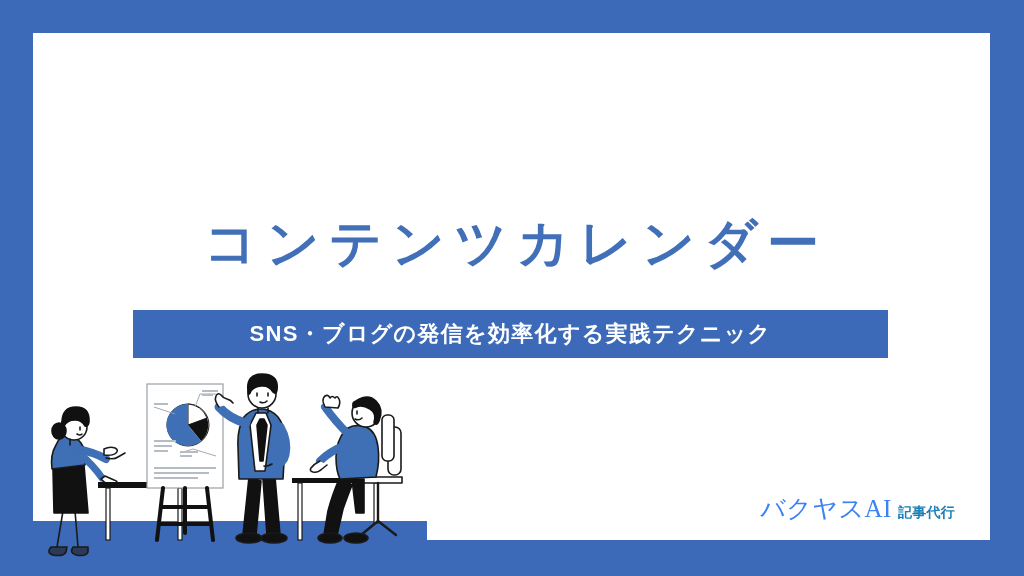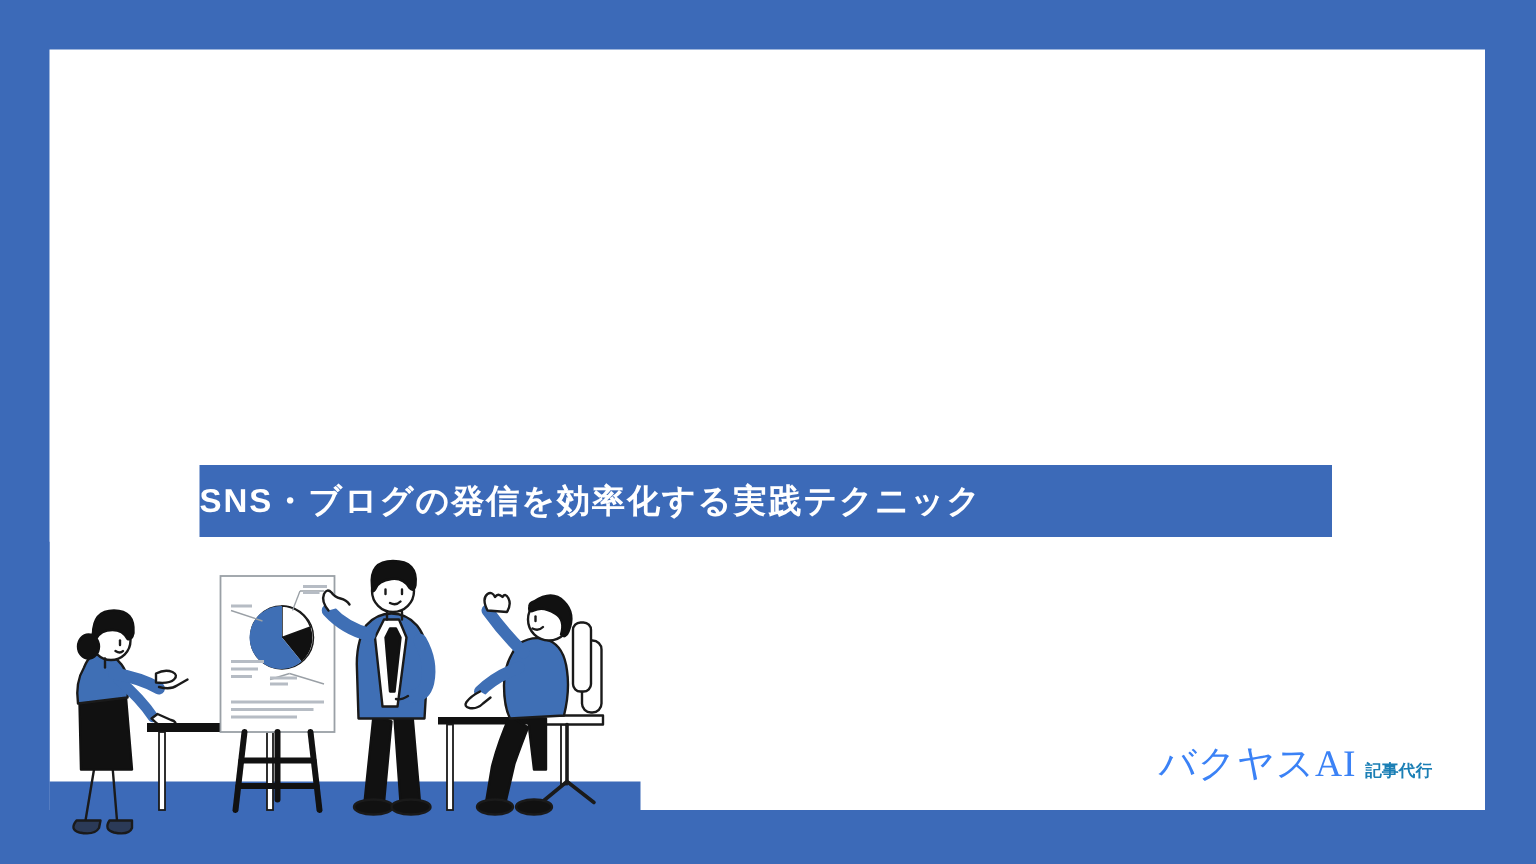--- a/index.html
+++ b/index.html
@@ -44,20 +44,21 @@
   }
   .subtitle-bar {
     position: absolute;
     left: 100px;
     top: 277px;
     width: 755px;
     height: 48px;
     background: #3c6ab8;
     display: flex;
     align-items: center;
+    justify-content: center;
   }
   .subtitle-text {
     color: #ffffff;
     font-size: 22px;
     font-weight: 700;
     letter-spacing: 0.06em;
     white-space: nowrap;
   }
   
   .logo {
@@ -69,21 +70,21 @@
     gap: 6px;
     white-space: nowrap;
   }
   .logo-main {
     font-family: "Liberation Serif", "DejaVu Serif", serif;
     font-size: 25px;
     color: #3b82f6;
     letter-spacing: 0.02em;
   }
   .logo-sub {
-    font-size: 11px;
+    font-size: 14px;
     font-weight: 700;
     color: #1b7fb5;
     letter-spacing: 0.02em;
   }
   
   .illustration {
     position: absolute;
     left: -3px;
     bottom: -36px;
     width: 400px;
@@ -91,20 +92,23 @@
     pointer-events: none;
   }
   .illustration svg { display: block; width: 100%; height: 100%; }
 </style>
 </head>
 <body>
 
 <div class="slide">
   <div class="card">
 
+    <div class="title-block">
+      <div class="main-title">コンテンツカレンダー</div>
+    </div>
 
     <div class="subtitle-bar">
       <span class="subtitle-text">SNS・ブログの発信を効率化する実践テクニック</span>
     </div>
 
     <div class="logo">
       <span class="logo-main">バクヤスAI</span>
       <span class="logo-sub">記事代行</span>
     </div>
 

